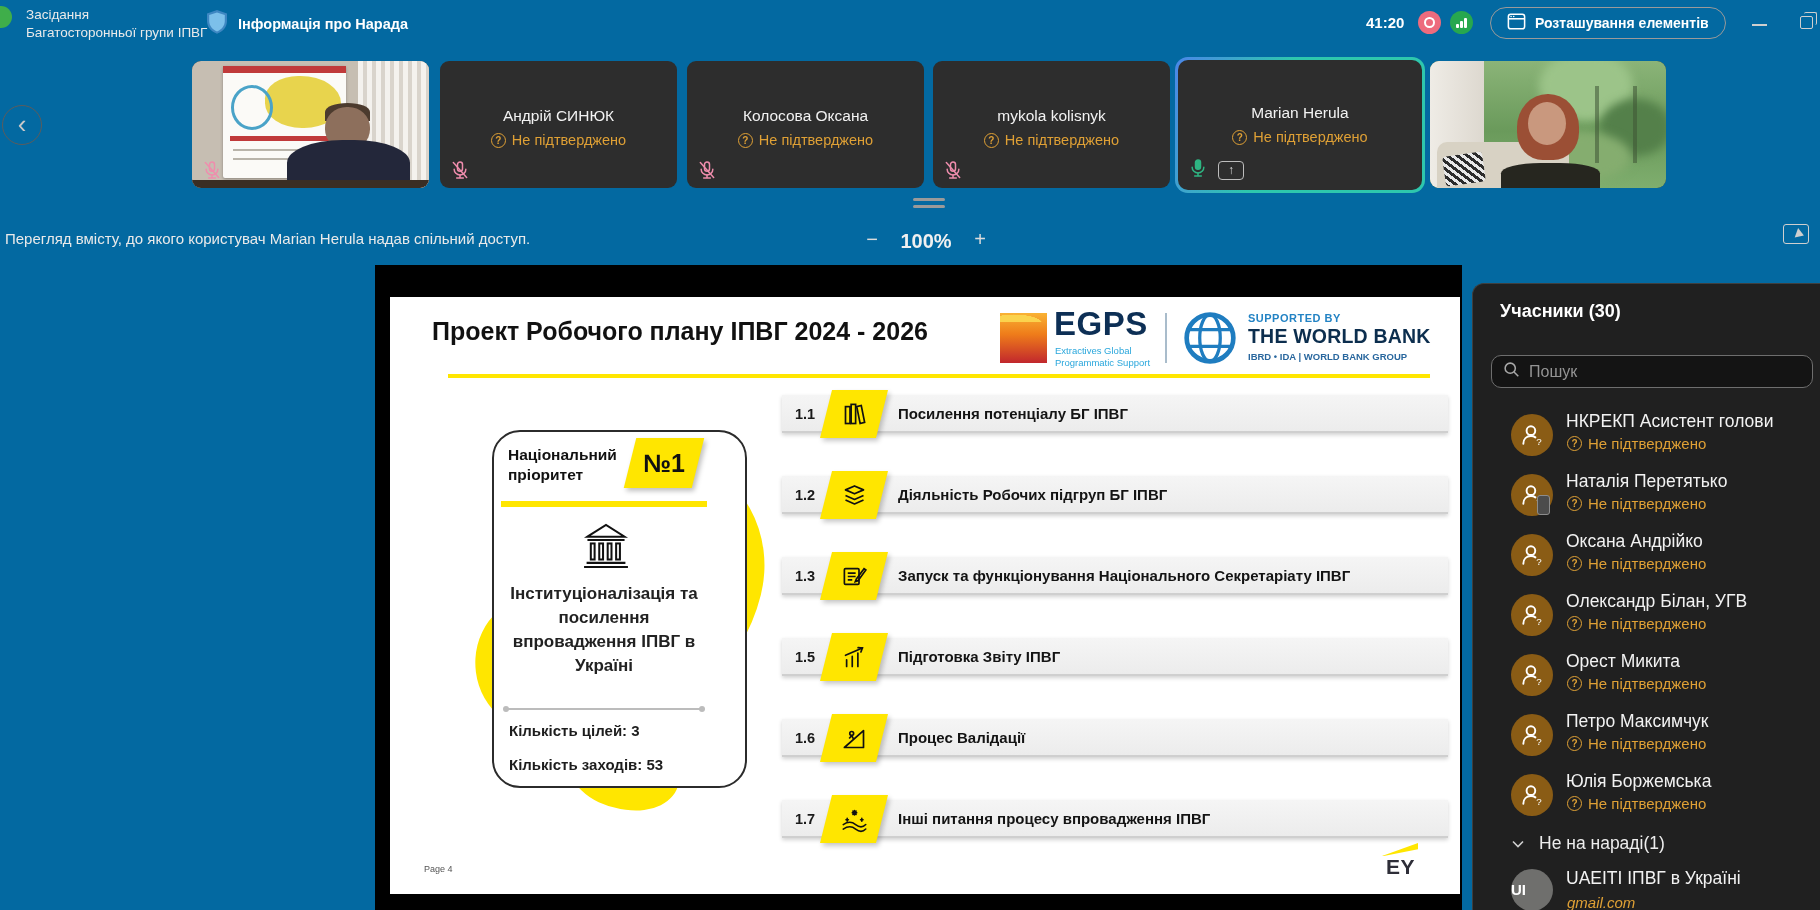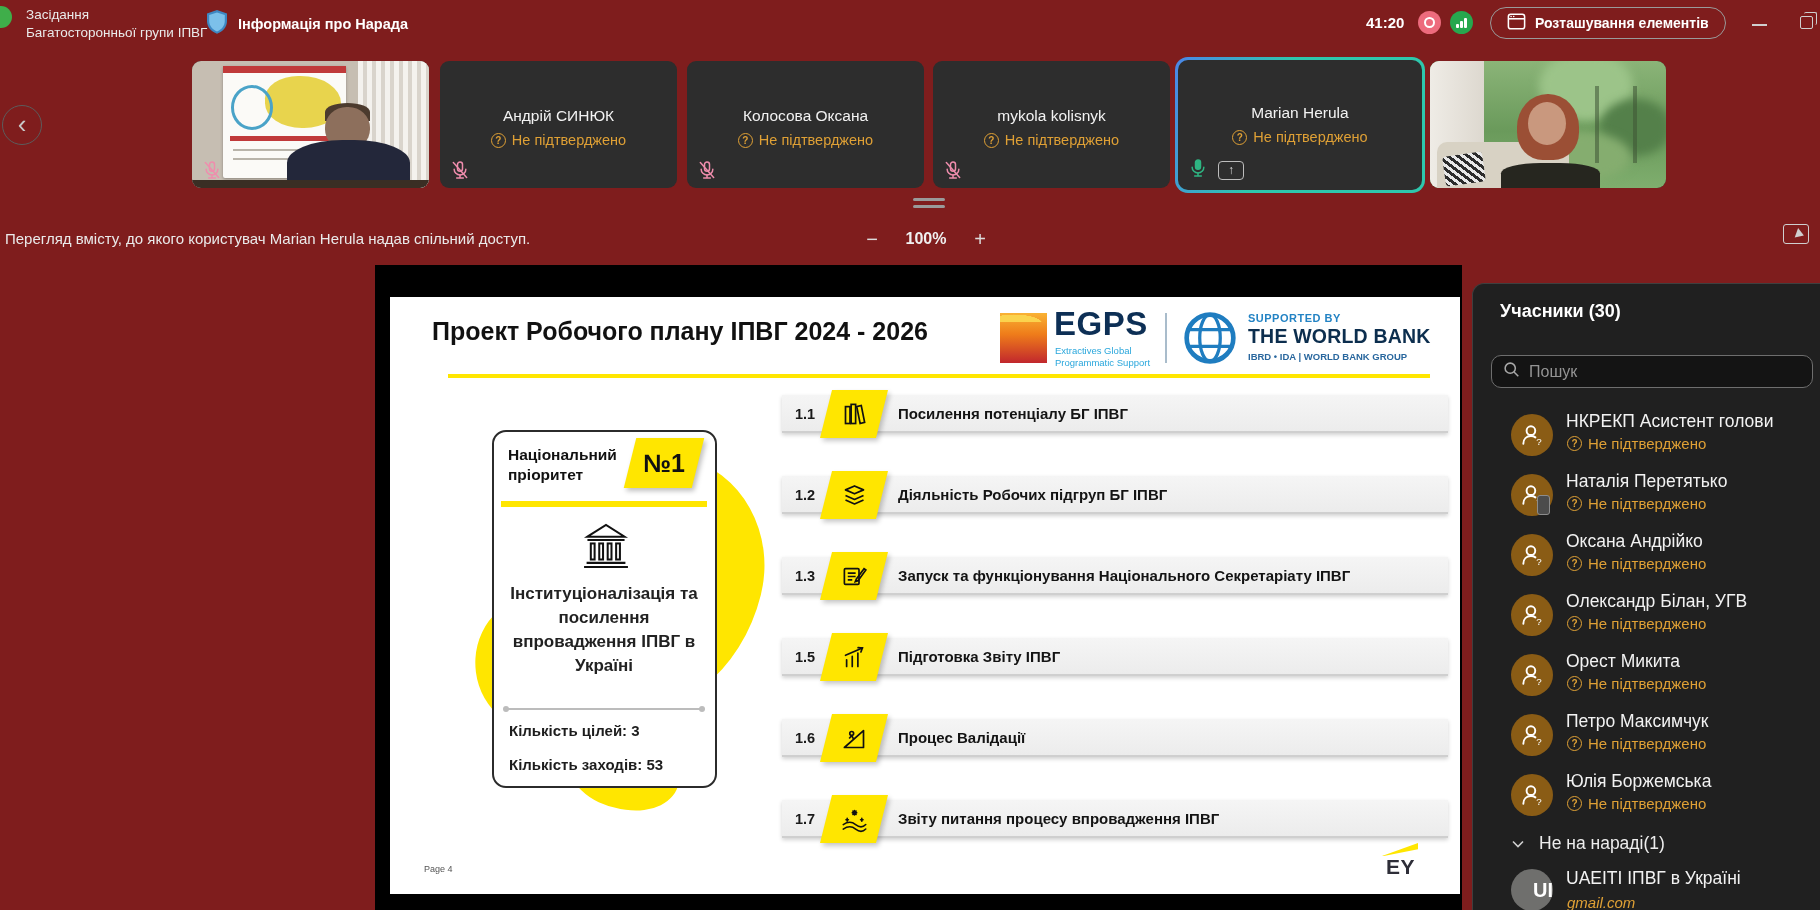--- a/index.html
+++ b/index.html
@@ -1,18 +1,18 @@
 <!DOCTYPE html>
 <html><head>
 <meta charset="utf-8">
 <style>
   * { margin:0; padding:0; box-sizing:border-box; }
   html,body { width:1820px; height:910px; overflow:hidden; background:#1b1b1b;
     font-family:"Liberation Sans","DejaVu Sans",sans-serif; }
-  #app { position:relative; width:1820px; height:910px; background:#7f1d1d; color:#ececec; }
+  #app { position:relative; width:1820px; height:910px; background:#0369a1; color:#ececec; }
 
   
   #topbar { position:absolute; left:0; top:0; width:1820px; height:48px; }
   .corner-dot { position:absolute; left:-10px; top:6px; width:22px; height:22px; border-radius:50%; background:#3fae4a; }
   .meeting-title { position:absolute; left:26px; top:6px; font-size:13.5px; line-height:1.35; color:#eaeaea; }
   .info-group { position:absolute; left:205px; top:9px; display:flex; align-items:center; gap:9px; }
   .info-label { font-size:14.5px; font-weight:bold; color:#fff; }
   .timer { position:absolute; left:1366px; top:14px; font-size:15px; font-weight:bold; color:#fff; }
   .rec-icon { position:absolute; left:1418px; top:11px; width:23px; height:23px; border-radius:50%; background:#ed6b7d; }
   .rec-icon::after { content:""; position:absolute; left:6px; top:6px; width:7px; height:7px; border:2.5px solid #fff; border-radius:50%; }
@@ -78,21 +78,21 @@
   .v5 .face5 { position:absolute; left:41.5%; top:32%; width:16%; height:34%; background:#c9987e; border-radius:50%; }
   .v5 .body5 { position:absolute; left:30%; bottom:0; width:42%; height:20%; background:#26261f; border-radius:40% 40% 0 0; }
 
   
   .drag-handle { position:absolute; left:913px; top:198px; width:32px; }
   .drag-handle i { display:block; height:3px; background:#9a9a9a; border-radius:2px; margin-bottom:4px; }
   .banner-text { position:absolute; left:5px; top:230px; font-size:15px; color:#eaeaea; }
   .zoom-ctrl { position:absolute; top:228px; font-size:20px; color:#dcdcdc; width:24px; text-align:center; }
   .zoom-minus { left:860px; }
   .zoom-plus { left:968px; }
-  .zoom-level { position:absolute; left:893px; top:230px; width:66px; text-align:center; font-size:16px; font-weight:bold; color:#f0f0f0; }
+  .zoom-level { position:absolute; left:893px; top:230px; width:66px; text-align:center; font-size:20px; font-weight:bold; color:#f0f0f0; }
   .present-icon { position:absolute; left:1783px; top:224px; width:26px; height:20px; border:1.6px solid #cfcfcf; border-radius:3px; }
   .present-icon::after { content:""; position:absolute; left:12px; top:5px; border:5px solid transparent; border-left:8px solid #cfcfcf; transform:rotate(20deg); }
 
   
   #share-region { position:absolute; left:375px; top:265px; width:1087px; height:645px; background:#000; }
   #slide { position:absolute; left:15px; top:32px; width:1070px; height:597px; background:#fff; color:#1a1a1a; overflow:hidden; }
   .slide-title { position:absolute; left:42px; top:20px; font-size:25px; font-weight:bold; color:#111; }
   .title-rule { position:absolute; left:58px; top:77px; width:982px; height:3.5px; background:#ffe600; }
 
   .egps-square { position:absolute; left:610px; top:16px; width:47px; height:50px;
@@ -105,22 +105,22 @@
   .wb-globe { position:absolute; left:792px; top:13px; width:56px; height:56px; }
   .wb-supported { position:absolute; left:858px; top:15px; font-size:11px; font-weight:bold; color:#2383c4; letter-spacing:.5px; }
   .wb-name { position:absolute; left:858px; top:28px; font-size:19.5px; font-weight:bold; color:#0c2e4e; letter-spacing:.2px; }
   .wb-sub { position:absolute; left:858px; top:54px; font-size:9.5px; font-weight:bold; color:#29679e; }
 
   .blob { position:absolute; background:#ffe600; }
   .blob1 { left:170px; top:158px; width:200px; height:262px; border-radius:46% 54% 58% 42% / 52% 44% 56% 48%; transform:rotate(14deg); }
   .blob2 { left:86px; top:300px; width:120px; height:140px; border-radius:55% 45% 40% 60% / 50% 55% 45% 50%; transform:rotate(-18deg); }
   .blob3 { left:178px; top:432px; width:112px; height:80px; border-radius:50% 50% 45% 55%; transform:rotate(9deg); }
 
-  .pcard { position:absolute; left:102px; top:133px; width:225px; height:358px; background:#fff;
-    border:2.5px solid #2b2b2b; border-radius:14px; }
+  .pcard { position:absolute; left:102px; top:133px; width:255px; height:358px; background:#fff;
+    border:2.5px solid #2b2b2b; border-radius:28px; }
   .pcard-head { position:absolute; left:14px; top:13px; font-size:15.5px; font-weight:bold; line-height:1.3; color:#111; }
   .pcard-badge { position:absolute; left:136px; top:6px; width:68px; height:50px; background:#ffe600;
     transform:skewX(-14deg); box-shadow:3px 3px 5px rgba(0,0,0,.25); }
   .pcard-badge span { display:block; transform:skewX(14deg); text-align:center; line-height:50px; font-size:25px; font-weight:bold; color:#111; }
   .pcard-rule { position:absolute; left:7px; top:69px; width:206px; height:5.5px; background:#ffe600; }
   .pcard-bank { position:absolute; left:85px; top:87px; width:54px; height:54px; }
   .pcard-desc { position:absolute; left:10px; top:150px; width:200px; text-align:center; font-size:17px; font-weight:600; line-height:1.42; color:#222; }
   .pcard-div { position:absolute; left:10px; top:276px; width:200px; height:1.5px; background:#bcbcbc; }
   .pcard-div::before,.pcard-div::after { content:""; position:absolute; top:-2.5px; width:6px; height:6px; border-radius:50%; background:#bcbcbc; }
   .pcard-div::before { left:-1px; } .pcard-div::after { right:-1px; }
@@ -160,21 +160,21 @@
   .phone-chip { display:none; position:absolute; left:64px; top:22px; width:13px; height:20px; background:#4c4c4c;
     border:1.5px solid #8c8c8c; border-radius:3px; }
   .pname { position:absolute; left:93px; top:-2px; font-size:17.5px; color:#f2f2f2; white-space:nowrap; }
   .pstatus { position:absolute; left:94px; top:22px; display:flex; align-items:center; gap:6px; }
   .pstatus .stxt { color:#dfa035; font-size:15px; }
   .offline-header { position:absolute; left:0; top:549px; width:348px; height:24px; }
   .off-chev { position:absolute; left:38px; top:4px; width:14px; height:14px; }
   .off-label { position:absolute; left:66px; top:0; font-size:17.5px; color:#ededed; }
   .offrow { position:absolute; left:0; top:584px; width:348px; height:44px; }
   .ui-avatar { position:absolute; left:38px; top:1px; width:42px; height:42px; border-radius:50%; background:#6f6f6d;
-    color:#fff; font-size:20px; font-weight:bold; text-align:right; line-height:42px; }
+    color:#fff; font-size:15px; font-weight:bold; text-align:left; line-height:42px; }
   .off-name { position:absolute; left:93px; top:0px; font-size:17.5px; color:#f2f2f2; white-space:nowrap; }
   .off-email { position:absolute; left:94px; top:26px; font-size:15px; color:#dfa035;font-style:italic; }
 </style>
 </head>
 <body>
 
 <div id="app">
 
   <div id="topbar">
     <div class="corner-dot"></div>
@@ -462,21 +462,21 @@
     <span class="item-num">1.7</span>
     <span class="item-par"></span>
     <span class="item-icon">
               <svg viewBox="0 0 24 24" fill="none" stroke="#111" stroke-width="1.4" stroke-linecap="round">
                 <path d="M2 16.5q6-4 11 0 5 4 9 0"></path>
                 <path d="M2 20.5q6-4 11 0 5 4 9 0"></path>
                 <path d="M12 4v4M10 6h4M10.6 4.6l2.8 2.8M13.4 4.6l-2.8 2.8"></path>
                 <path d="M5.5 13.5v-2.5M4.4 12.2h2.2M18.5 13.5v-2.5M17.4 12.2h2.2"></path>
               </svg>
             </span>
-    <span class="item-label">Звіту питання процесу впровадження ІПВГ</span>
+    <span class="item-label">Інші питання процесу впровадження ІПВГ</span>
   </div>
 </div>
 
       <div class="page-label">Page 4</div>
       <div class="ey-logo">
         <div class="ey-beam"></div>
         <div class="ey-text">EY</div>
       </div>
     </div>
   </div>

